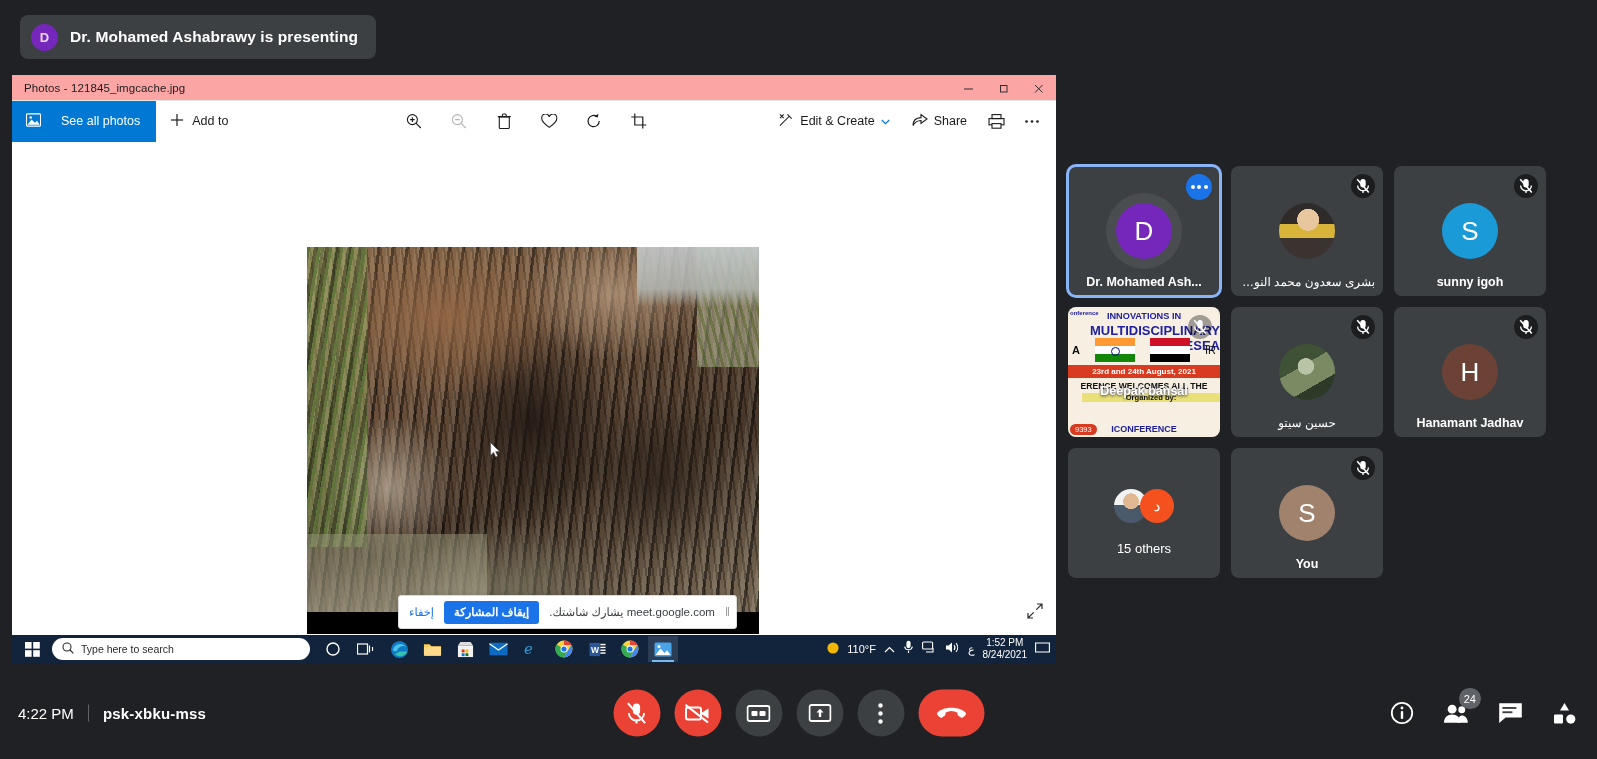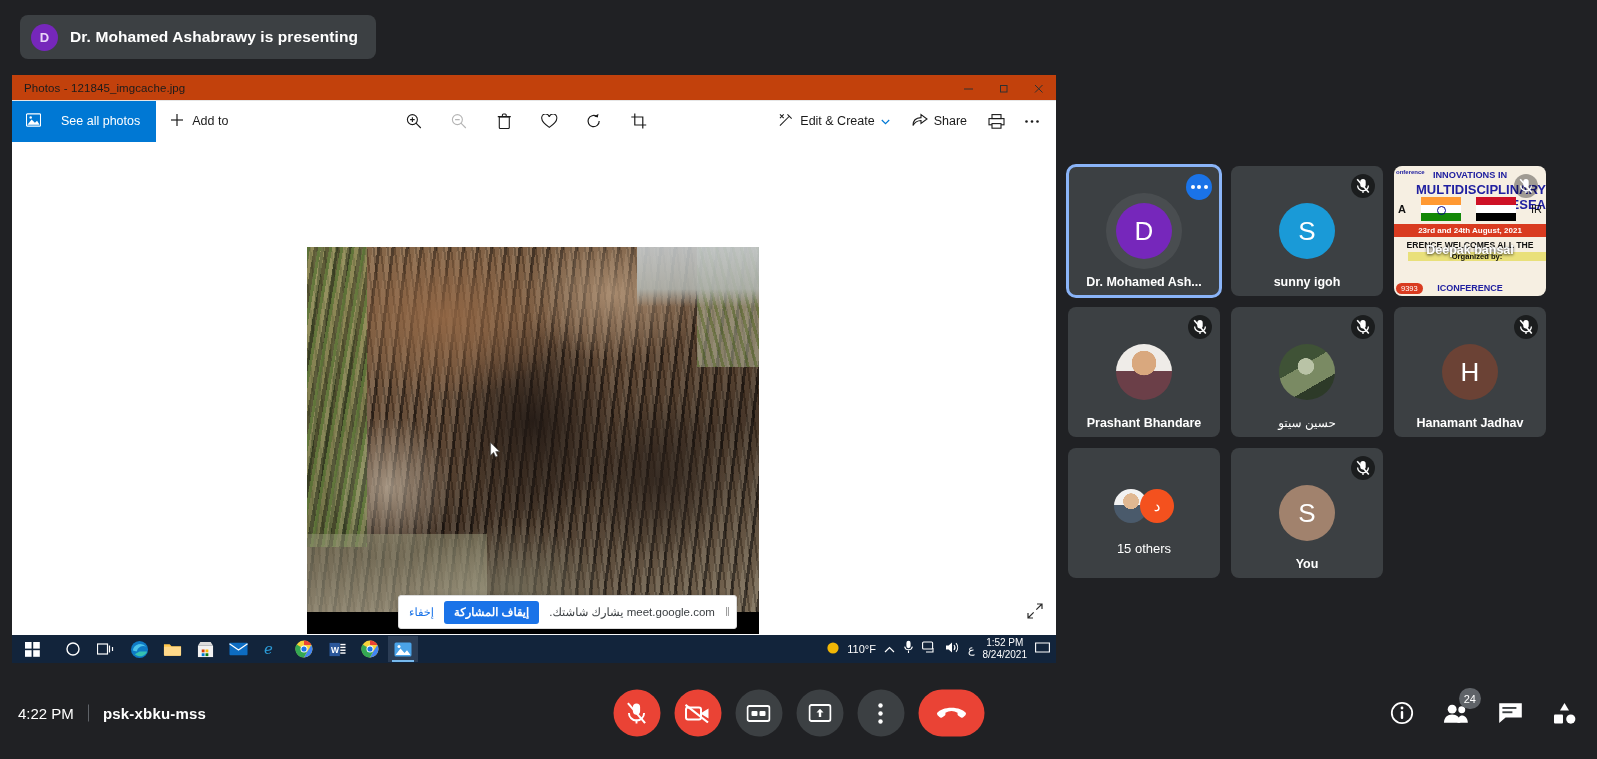--- a/index.html
+++ b/index.html
@@ -33,21 +33,21 @@
   .share-area {
     position: absolute; left: 12px; top: 75px;
     width: 1044px; height: 588px;
     background: #ffffff; overflow: hidden;
   }
 
   
   .photos-win { position: absolute; inset: 0 0 28px 0; background:#fff; display:flex; flex-direction:column; }
 
   .photos-titlebar {
-    height: 26px; background: #c2410c; border-bottom: 1px solid #e6e6e6;
+    height: 26px; background: #fca5a5; border-bottom: 1px solid #e6e6e6;
     display: flex; align-items: center; position: relative; flex: 0 0 26px;
   }
   .photos-title { font-size: 11.5px; color: #1c1c1c; padding-left: 12px; letter-spacing:.1px;}
   .win-buttons { position: absolute; right: 0; top: 0; height: 26px; display: flex; }
   .win-btn {
     width: 35px; height: 26px; display: flex; align-items: center; justify-content: center;
     color: #303030; font-size: 11px; line-height: 1;
   }
 
   .photos-toolbar {
@@ -408,20 +408,29 @@
 
     <div class="taskbar">
       <div class="tb-start">
         <svg width="15" height="15" viewBox="0 0 15 15">
             <rect x="0" y="0" width="6.6" height="6.6" fill="#fff"></rect>
             <rect x="8.2" y="0" width="6.6" height="6.6" fill="#fff"></rect>
             <rect x="0" y="8.2" width="6.6" height="6.6" fill="#fff"></rect>
             <rect x="8.2" y="8.2" width="6.6" height="6.6" fill="#fff"></rect>
           </svg>
       </div>
+      <div class="tb-search">
+        <span>
+          <svg width="12" height="12" viewBox="0 0 12 12">
+              <circle cx="5" cy="5" r="4" fill="none" stroke="#2b2b2b" stroke-width="1.1"></circle>
+              <line x1="8" y1="8" x2="11.4" y2="11.4" stroke="#2b2b2b" stroke-width="1.1"></line>
+            </svg>
+        </span>
+        <span class="tb-search-text">Type here to search</span>
+      </div>
       <div class="tb-icons">
         <div class="tb-ico">
           <svg width="16" height="16" viewBox="0 0 16 16">
               <circle cx="8" cy="8" r="6" fill="none" stroke="#fff" stroke-width="1.4"></circle>
             </svg>
         </div>
         <div class="tb-ico">
           <svg width="18" height="14" viewBox="0 0 18 14">
               <rect x="0.5" y="2" width="10" height="10" fill="none" stroke="#fff" stroke-width="1.2"></rect>
               <line x1="12.5" y1="3.5" x2="12.5" y2="10.5" stroke="#fff" stroke-width="1.2"></line>
@@ -554,20 +563,35 @@
     <div class="tile speaking">
       <div class="tile-menu">
           <i></i>
           <i></i>
           <i></i>
         </div>
       <div class="tile-avatar" style="background:#7627bb;">D</div>
       <div class="tile-name">Dr. Mohamed Ash...</div>
     </div>
 
+    <div class="tile">
+      <div class="mic-off">
+        <svg width="14" height="16" viewBox="0 0 14 16">
+            <rect x="4.3" y="1" width="5.4" height="8.4" rx="2.7" fill="#fff"></rect>
+            <path d="M1.6 7.4 A5.4 5.4 0 0 0 12.4 7.4" fill="none" stroke="#fff" stroke-width="1.3"></path>
+            <line x1="7" y1="12.2" x2="7" y2="15" stroke="#fff" stroke-width="1.3"></line>
+            <line x1="1.2" y1="1.2" x2="12.8" y2="14.6" stroke="#fff" stroke-width="1.6"></line>
+          </svg>
+      </div>
+      <div class="tile-photo" style="background:
+             radial-gradient(circle at 52% 30%, #e8c69e 0 22%, transparent 23%),
+             linear-gradient(180deg,#2e2b2a 0 38%, #d8b43a 38% 62%, #3a3330 62% 100%);">
+      </div>
+      <div class="tile-name rtl">بشرى سعدون محمد النوري</div>
+    </div>
 
     <div class="tile">
       <div class="mic-off">
         <svg width="14" height="16" viewBox="0 0 14 16">
             <rect x="4.3" y="1" width="5.4" height="8.4" rx="2.7" fill="#fff"></rect>
             <path d="M1.6 7.4 A5.4 5.4 0 0 0 12.4 7.4" fill="none" stroke="#fff" stroke-width="1.3"></path>
             <line x1="7" y1="12.2" x2="7" y2="15" stroke="#fff" stroke-width="1.3"></line>
             <line x1="1.2" y1="1.2" x2="12.8" y2="14.6" stroke="#fff" stroke-width="1.6"></line>
           </svg>
       </div>
@@ -596,82 +620,67 @@
         <svg width="14" height="16" viewBox="0 0 14 16">
             <rect x="4.3" y="1" width="5.4" height="8.4" rx="2.7" fill="#fff"></rect>
             <path d="M1.6 7.4 A5.4 5.4 0 0 0 12.4 7.4" fill="none" stroke="#fff" stroke-width="1.3"></path>
             <line x1="7" y1="12.2" x2="7" y2="15" stroke="#fff" stroke-width="1.3"></line>
             <line x1="1.2" y1="1.2" x2="12.8" y2="14.6" stroke="#fff" stroke-width="1.6"></line>
           </svg>
       </div>
       <div class="poster-name">Deepak bansal</div>
     </div>
 
+
     <div class="tile">
       <div class="mic-off">
         <svg width="14" height="16" viewBox="0 0 14 16">
             <rect x="4.3" y="1" width="5.4" height="8.4" rx="2.7" fill="#fff"></rect>
             <path d="M1.6 7.4 A5.4 5.4 0 0 0 12.4 7.4" fill="none" stroke="#fff" stroke-width="1.3"></path>
             <line x1="7" y1="12.2" x2="7" y2="15" stroke="#fff" stroke-width="1.3"></line>
             <line x1="1.2" y1="1.2" x2="12.8" y2="14.6" stroke="#fff" stroke-width="1.6"></line>
           </svg>
       </div>
       <div class="tile-photo" style="background:
-             radial-gradient(circle at 50% 34%, #d9a87e 0 26%, transparent 27%),
-             linear-gradient(180deg,#efece8 0 48%, #6b3f48 48% 100%);">
-      </div>
-      <div class="tile-name">Prashant Bhandare</div>
+             radial-gradient(circle at 48% 40%, #b9c3a6 0 18%, transparent 19%),
+             linear-gradient(150deg,#3f5236 0 40%, #7a8a63 40% 70%, #2d3a28 70% 100%);">
+      </div>
+      <div class="tile-name rtl">حسين سيتو</div>
     </div>
 
     <div class="tile">
       <div class="mic-off">
         <svg width="14" height="16" viewBox="0 0 14 16">
             <rect x="4.3" y="1" width="5.4" height="8.4" rx="2.7" fill="#fff"></rect>
             <path d="M1.6 7.4 A5.4 5.4 0 0 0 12.4 7.4" fill="none" stroke="#fff" stroke-width="1.3"></path>
             <line x1="7" y1="12.2" x2="7" y2="15" stroke="#fff" stroke-width="1.3"></line>
             <line x1="1.2" y1="1.2" x2="12.8" y2="14.6" stroke="#fff" stroke-width="1.6"></line>
           </svg>
       </div>
-      <div class="tile-photo" style="background:
-             radial-gradient(circle at 48% 40%, #b9c3a6 0 18%, transparent 19%),
-             linear-gradient(150deg,#3f5236 0 40%, #7a8a63 40% 70%, #2d3a28 70% 100%);">
-      </div>
-      <div class="tile-name rtl">حسين سيتو</div>
+      <div class="tile-avatar" style="background:#6b4235;">H</div>
+      <div class="tile-name">Hanamant Jadhav</div>
+    </div>
+
+    <div class="tile">
+      <div class="others-avatars">
+        <div class="oa" style="background: radial-gradient(circle at 50% 36%, #e0b892 0 28%, transparent 29%), linear-gradient(180deg,#f2f2f2 0 46%, #4a5a6b 46% 100%);"></div>
+        <div class="oa oa2" style="background:#f4511e;">د</div>
+      </div>
+      <div class="others-label">15 others</div>
     </div>
 
     <div class="tile">
       <div class="mic-off">
         <svg width="14" height="16" viewBox="0 0 14 16">
             <rect x="4.3" y="1" width="5.4" height="8.4" rx="2.7" fill="#fff"></rect>
             <path d="M1.6 7.4 A5.4 5.4 0 0 0 12.4 7.4" fill="none" stroke="#fff" stroke-width="1.3"></path>
             <line x1="7" y1="12.2" x2="7" y2="15" stroke="#fff" stroke-width="1.3"></line>
             <line x1="1.2" y1="1.2" x2="12.8" y2="14.6" stroke="#fff" stroke-width="1.6"></line>
           </svg>
       </div>
-      <div class="tile-avatar" style="background:#6b4235;">H</div>
-      <div class="tile-name">Hanamant Jadhav</div>
-    </div>
-
-    <div class="tile">
-      <div class="others-avatars">
-        <div class="oa" style="background: radial-gradient(circle at 50% 36%, #e0b892 0 28%, transparent 29%), linear-gradient(180deg,#f2f2f2 0 46%, #4a5a6b 46% 100%);"></div>
-        <div class="oa oa2" style="background:#f4511e;">د</div>
-      </div>
-      <div class="others-label">15 others</div>
-    </div>
-
-    <div class="tile">
-      <div class="mic-off">
-        <svg width="14" height="16" viewBox="0 0 14 16">
-            <rect x="4.3" y="1" width="5.4" height="8.4" rx="2.7" fill="#fff"></rect>
-            <path d="M1.6 7.4 A5.4 5.4 0 0 0 12.4 7.4" fill="none" stroke="#fff" stroke-width="1.3"></path>
-            <line x1="7" y1="12.2" x2="7" y2="15" stroke="#fff" stroke-width="1.3"></line>
-            <line x1="1.2" y1="1.2" x2="12.8" y2="14.6" stroke="#fff" stroke-width="1.6"></line>
-          </svg>
-      </div>
       <div class="tile-avatar" style="background:#a1826d;">S</div>
       <div class="tile-name">You</div>
     </div>
   </div>
 
   <div class="bottom-bar">
 
     <div class="meet-meta">
       <span class="meet-time">4:22 PM</span>
       <span class="meta-sep"></span>

